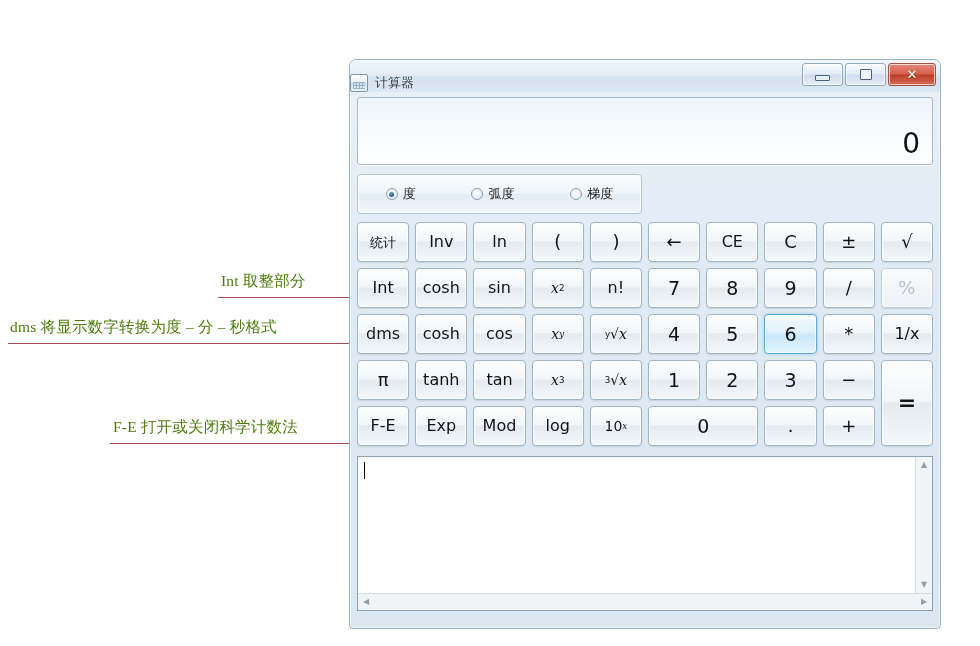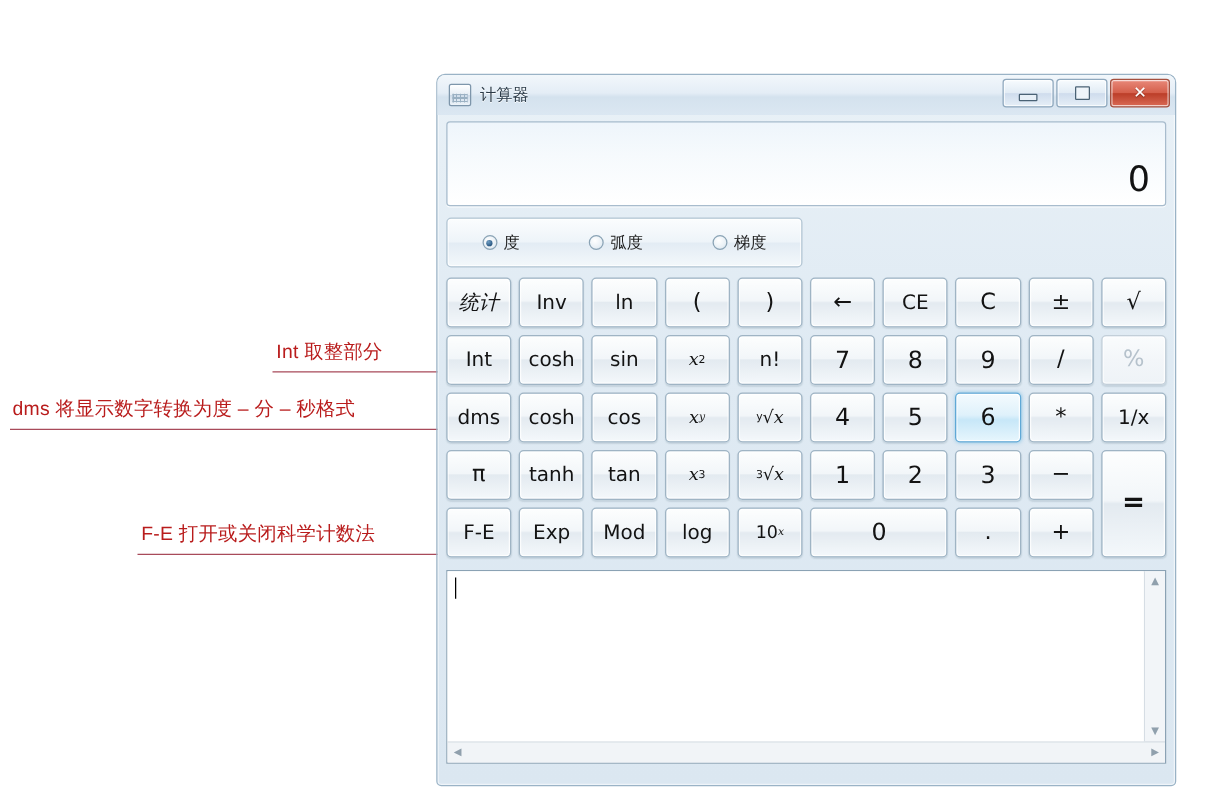--- a/index.html
+++ b/index.html
@@ -12,23 +12,23 @@
     width: 980px;
     height: 646px;
     position: relative;
     overflow: hidden;
     font-family: "DejaVu Sans", "Liberation Sans", sans-serif;
   }
 
   
   .annotation {
     position: absolute;
-    font-family: Liberation Sans, sans-serif;
+    font-family: Liberation Serif, serif;
     font-size: 15.5px;
-    color: #b91c1c;
+    color: #4d7c0f;
     white-space: nowrap;
     letter-spacing: 0.2px;
   }
   .ann-line {
     position: absolute;
     height: 0;
     border-top: 1.4px solid #a84a5a;
   }
   #ann-int { left: 221px; top: 271px; }
   #ann-int-line { left: 218px; top: 297px; width: 160px; }
@@ -52,22 +52,22 @@
     padding: 0;
   }
 
   
   #title-bar {
     height: 32px;
     position: relative;
     border-radius: 6px 6px 0 0;
     background: linear-gradient(to bottom, #f2f7fb 0%, #e4edf6 45%, #d4e2ee 55%, #dbe7f2 100%);
     display: flex;
-    align-items: center;
-    padding-left: 9px;
+    align-items: flex-end;
+    padding-left: 0;
   }
   #calc-icon {
     width: 16px; height: 16px;
     border: 1px solid #7e96ab;
     border-radius: 2px;
     background: linear-gradient(to bottom, #ffffff 0%, #e7eef5 48%, #cfdce9 52%, #eef4f9 100%);
     position: relative;
     flex: 0 0 auto;
   }
   #calc-icon::after {
@@ -230,22 +230,21 @@
     font-size: 19px;
     font-weight: 500;
   }
   .btn.op {
     font-size: 18px;
   }
   .btn.small {
     font-size: 16px;
   }
   .btn.cjk {
-    font-size: 16px;
-    font-style: italic;
+    font-size: 13px;
   }
   .btn.disabled {
     color: #b6c2cc;
     background: linear-gradient(to bottom, #fafcfd 0%, #f3f6f9 50%, #eef3f7 100%);
     border-color: #c3cfd9;
   }
   .btn.hover {
     border-color: #5fa8d6;
     background: linear-gradient(to bottom, #f4fbfe 0%, #dff1fb 45%, #c7e7f8 55%, #e7f6fd 100%);
     box-shadow: 0 0 0 1px rgba(255,255,255,0.85) inset, 0 0 3px rgba(80,170,220,0.5);

